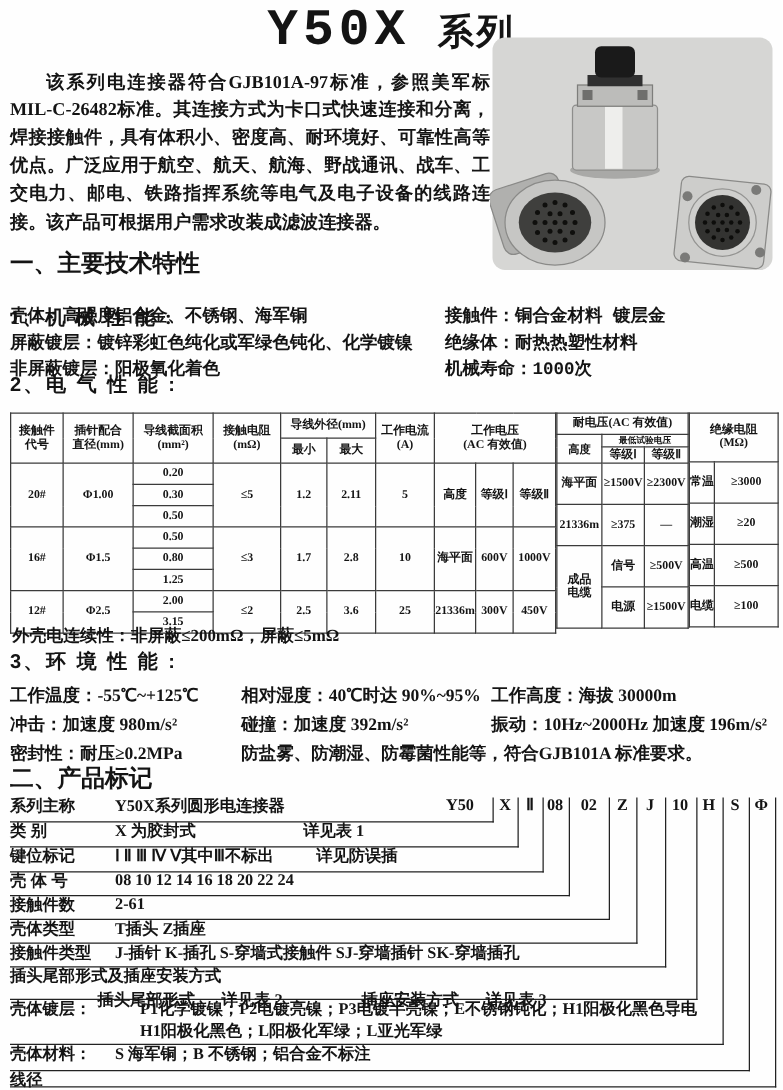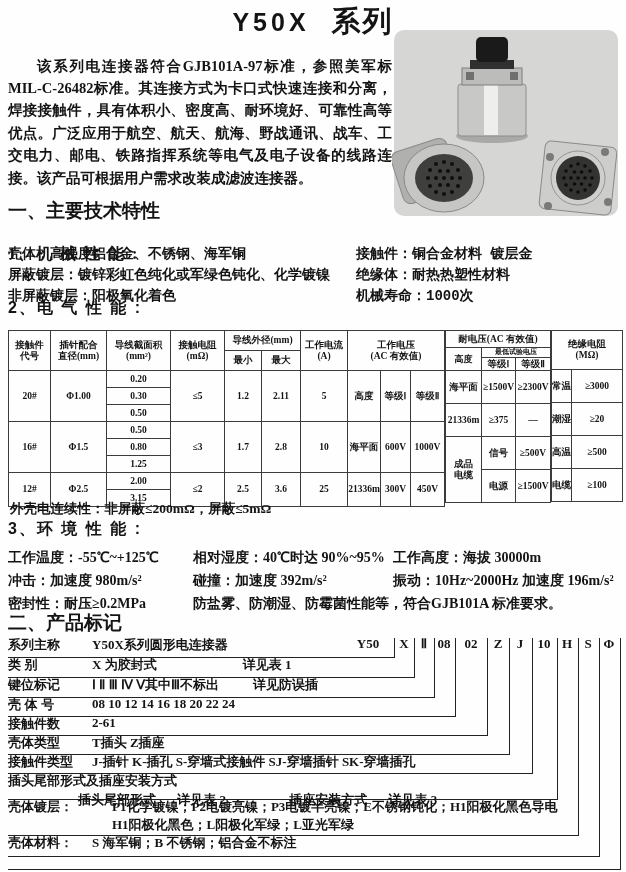--- a/index.html
+++ b/index.html
@@ -2,21 +2,21 @@
 <html><head>
 <meta charset="utf-8">
 <style>
   html,body{margin:0;padding:0;background:#fff;}
   body{width:626px;height:872px;font-family:"Liberation Serif",serif;color:#141414;}
   .page{position:relative;width:626px;height:872px;background:#fefefe;overflow:hidden;}
   .pre{white-space:pre-line;}
 
   
   .title{position:absolute;top:2px;left:0;right:0;text-align:center;font-weight:bold;}
-  .title .latin{font-family:Liberation Sans, sans-serif;font-size:25px;letter-spacing:4px;}
+  .title .latin{font-family:Liberation Mono, monospace;font-size:41px;letter-spacing:4px;}
   .title .cjk{font-family:"Liberation Sans",sans-serif;font-size:29px;letter-spacing:2px;margin-left:18px;}
 
   
   .intro{position:absolute;top:40px;left:8px;width:384px;font-size:14.5px;font-weight:bold;
          line-height:1.55;text-align:justify;text-indent:2em;}
 
   
   .photo{position:absolute;top:26px;left:392px;width:228px;height:192px;}
 
   
@@ -421,15 +421,19 @@
     </div>
     <div class="mrow mr8">
       <span class="mlabel">壳体镀层：</span>
       <span class="mval">P1化学镀镍；P2电镀亮镍；P3电镀半亮镍；E不锈钢钝化；H1阳极化黑色导电
 H1阳极化黑色；L阳极化军绿；L亚光军绿</span>
     </div>
     <div class="mrow mr9">
       <span class="mlabel">壳体材料：</span>
       <span class="mval">S 海军铜；B 不锈钢；铝合金不标注</span>
     </div>
+    <div class="mrow mr10">
+      <span class="mlabel wide">线径</span>
+      <span class="mval"></span>
+    </div>
   </div>
 
 </div>
 
 </body></html>

